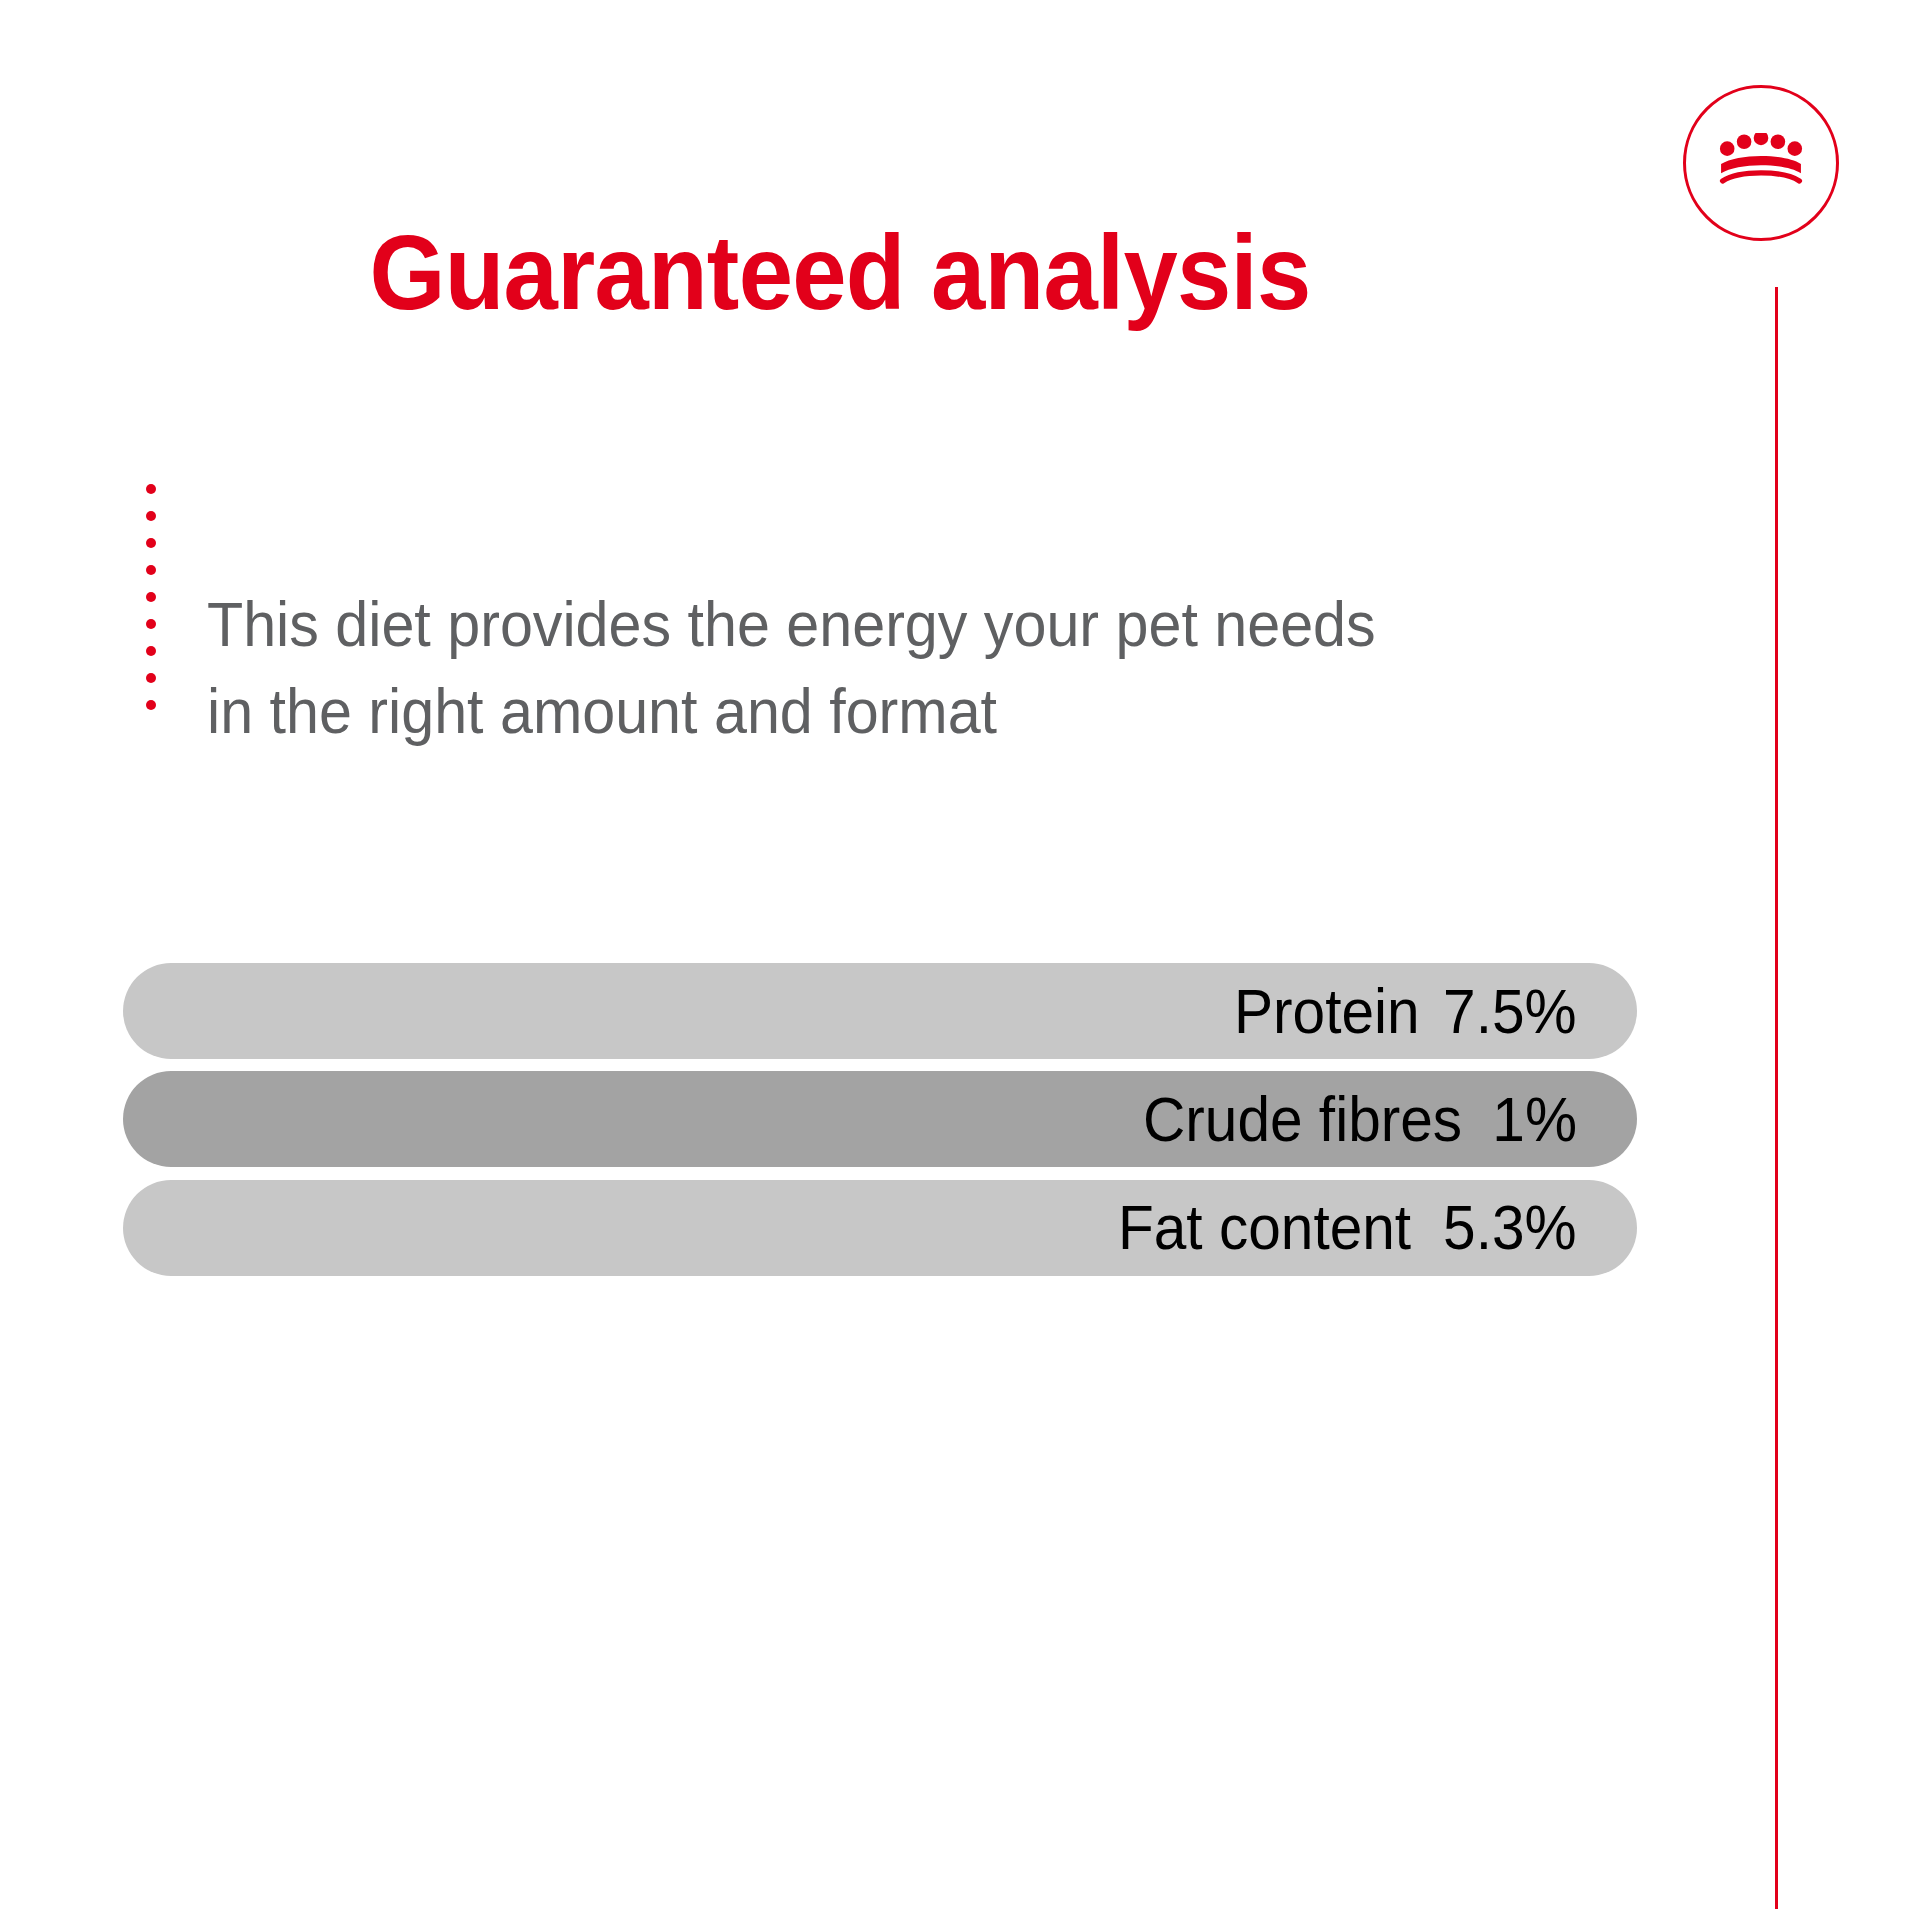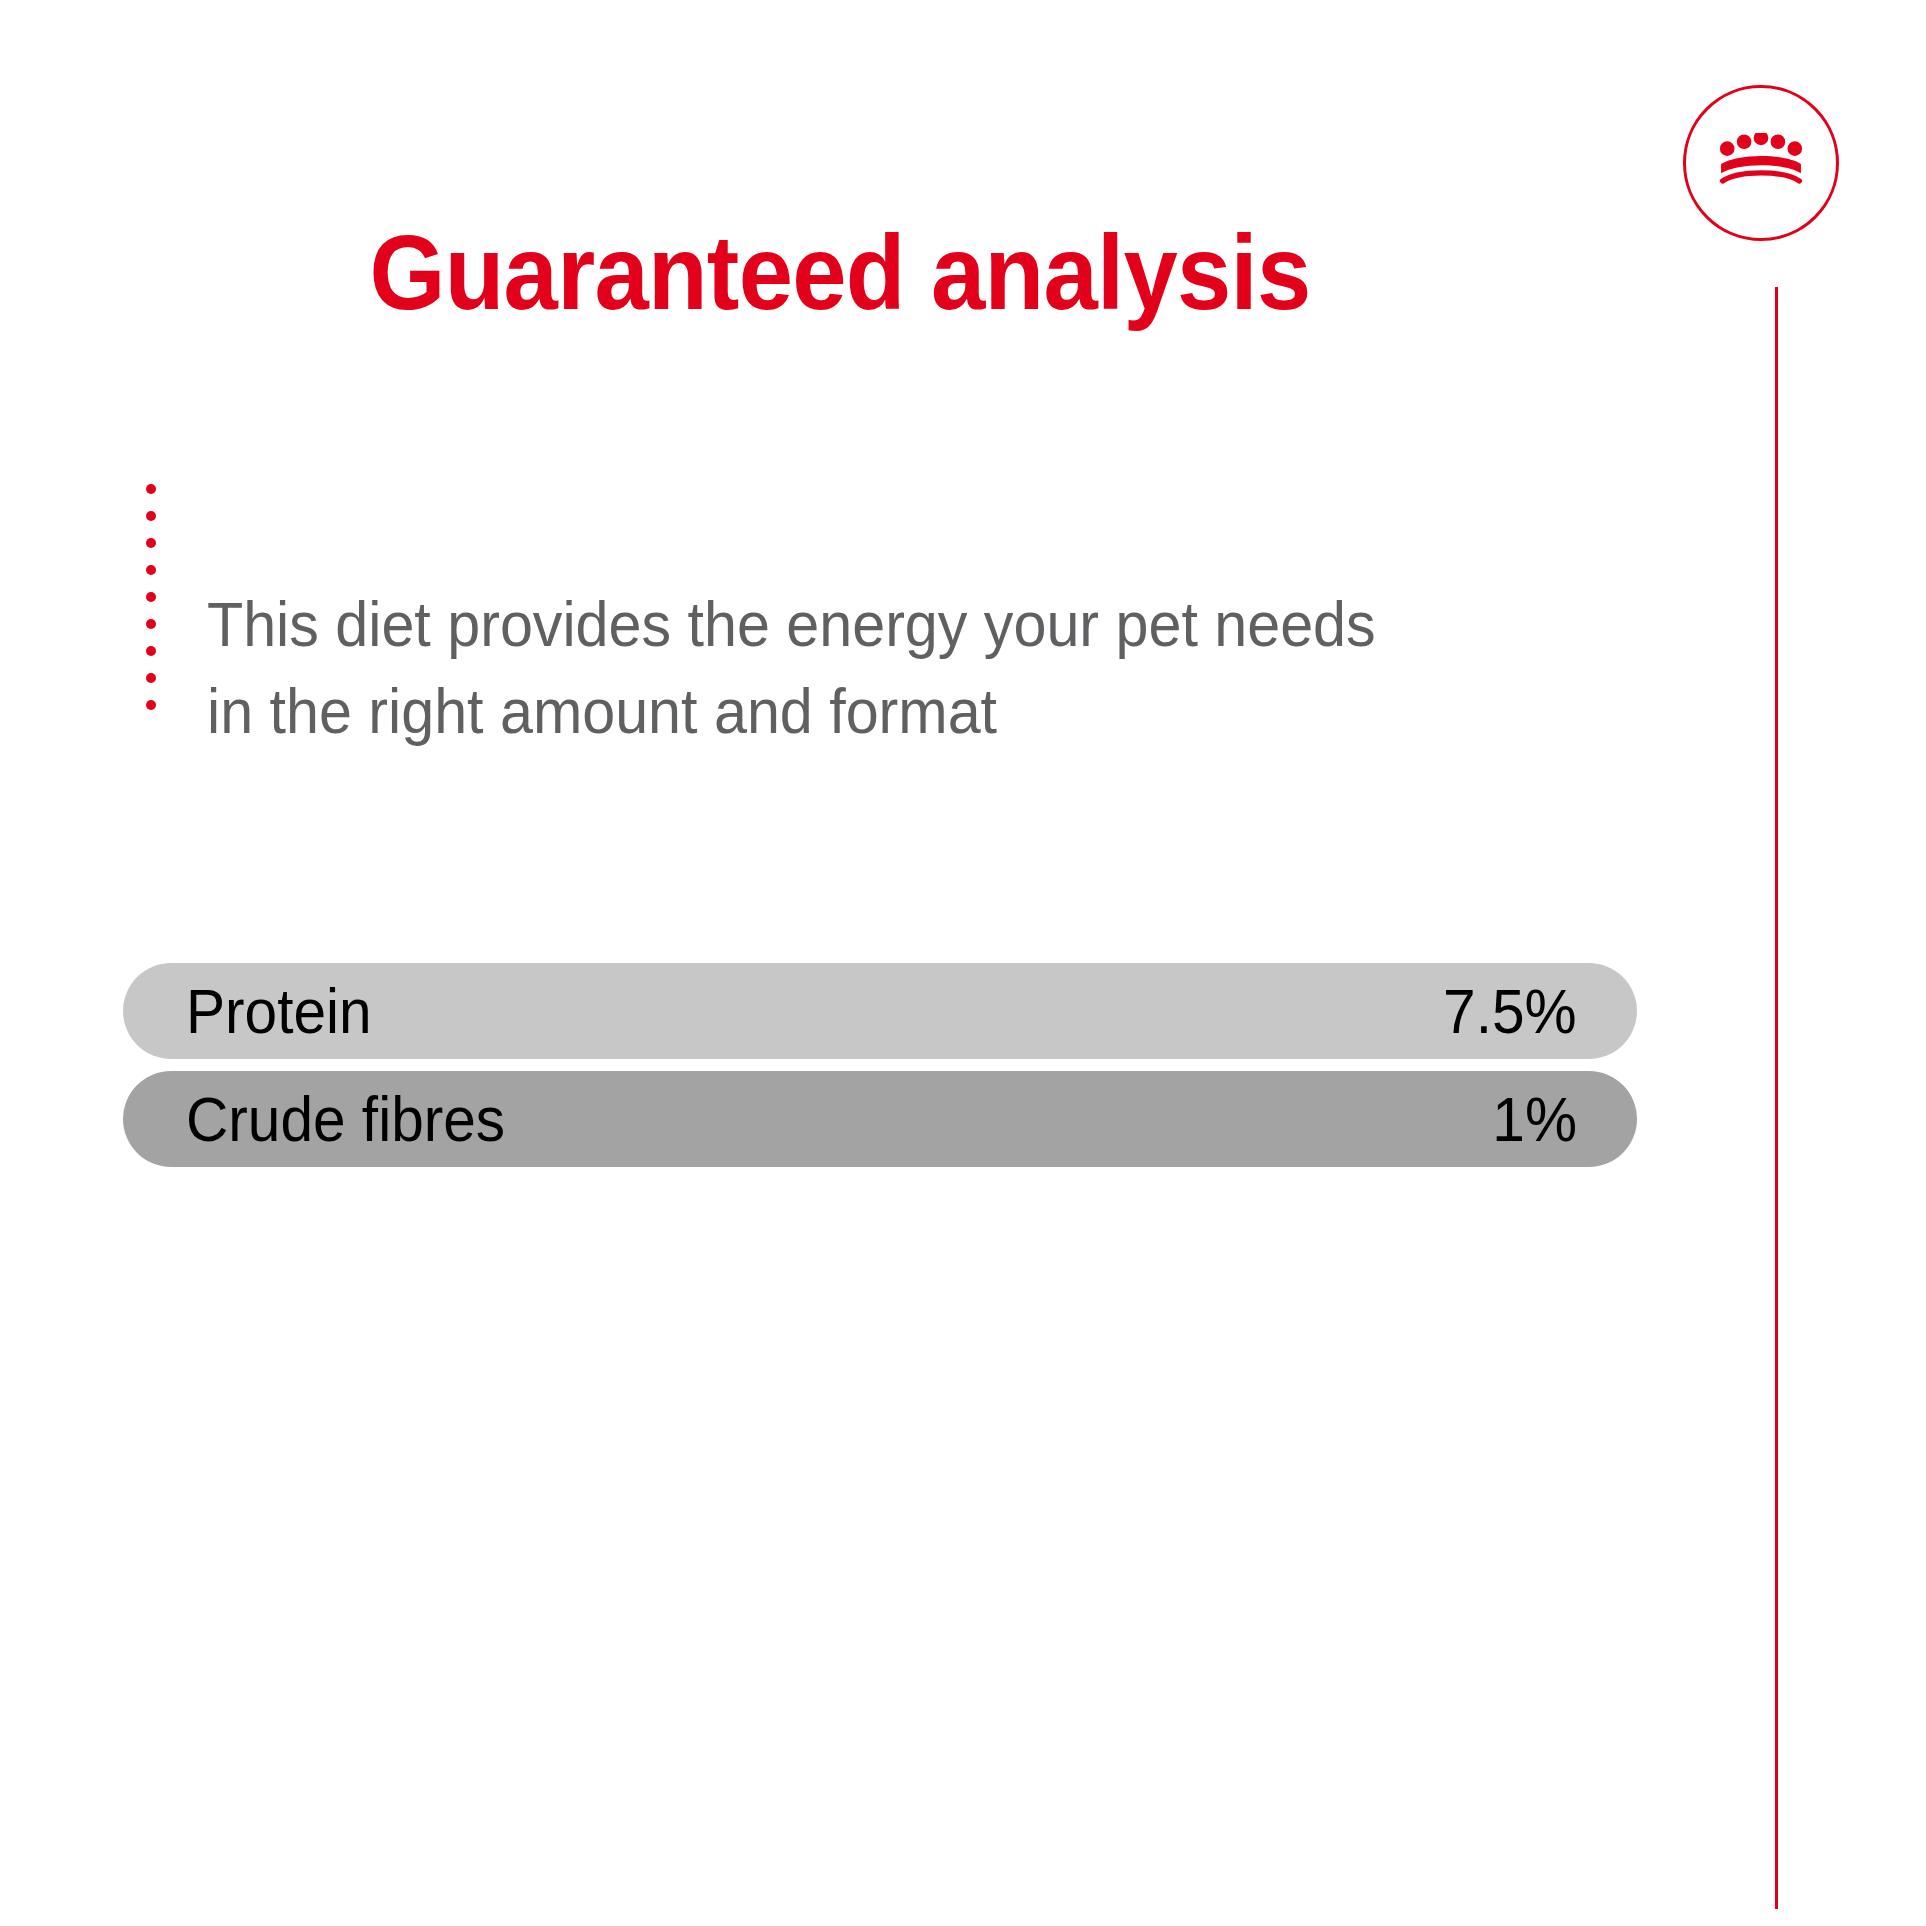--- a/index.html
+++ b/index.html
@@ -111,21 +111,21 @@
   
   .rows {
     position: absolute;
     left: 123px;
     top: 963px;
     width: 1514px;
   }
   .row {
     display: flex;
     align-items: center;
-    justify-content: space-between;
+    justify-content: flex-end;
     height: 96px;
     border-radius: 48px;
     padding: 0 60px 0 63px;
     box-sizing: border-box;
     margin-bottom: 12.3px;
   }
   .row.dark  { background: #c7c7c7; }
   .row.light { background: #a3a3a3; }
 
   .row-label,
@@ -184,19 +184,23 @@
     <div class="row dark">
       <span class="row-label">Protein</span>
       <span class="row-value">7.5%</span>
     </div>
 
     <div class="row light">
       <span class="row-label">Crude fibres</span>
       <span class="row-value">1%</span>
     </div>
 
+    <div class="row dark">
+      <span class="row-label">Fat content</span>
+      <span class="row-value">5.3%</span>
+    </div>
 
 
 
   </div>
 
 </div>
 
 
 </body></html>

